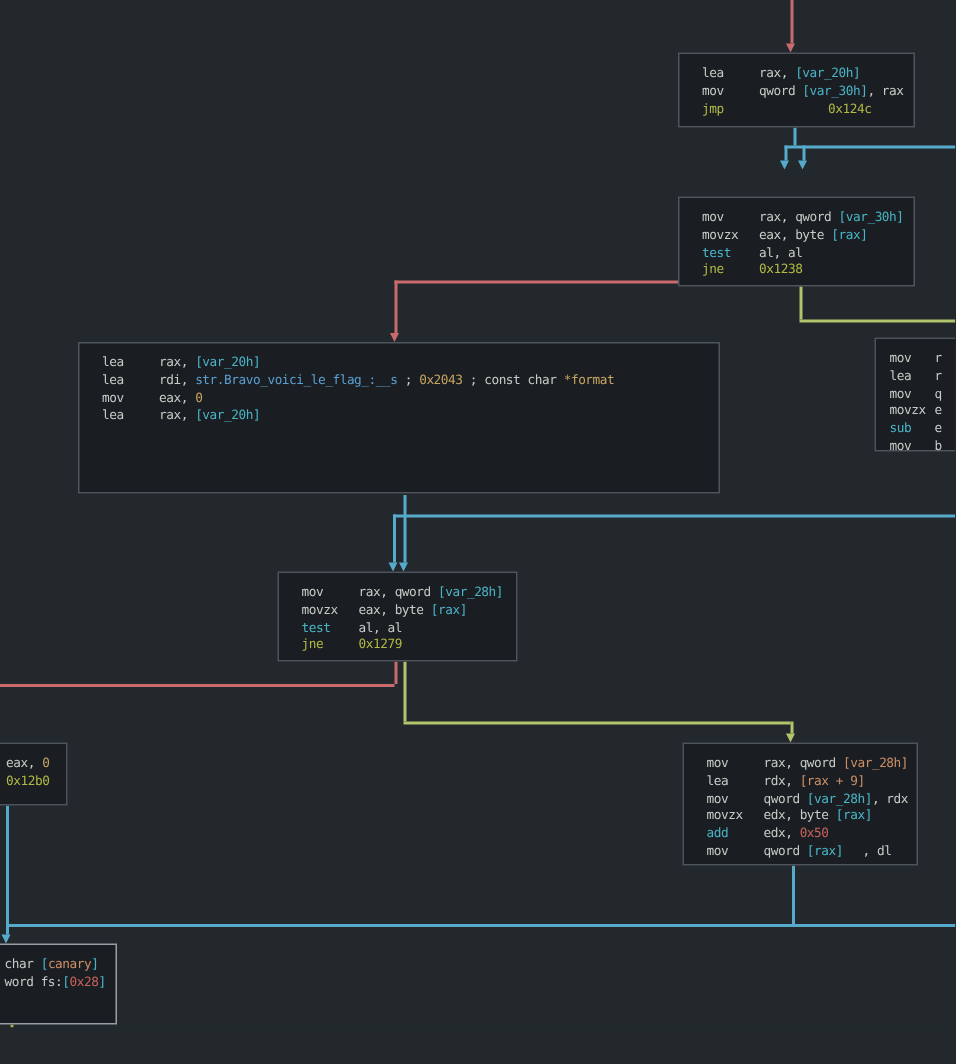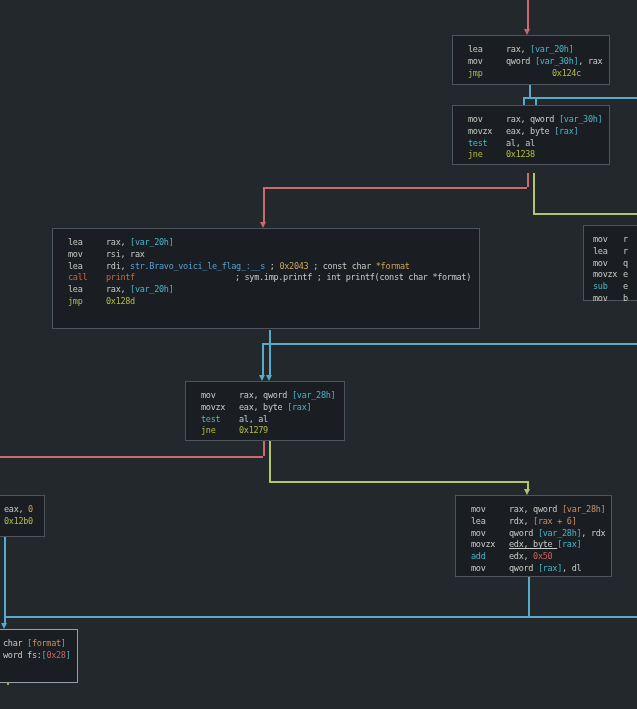--- a/index.html
+++ b/index.html
@@ -46,33 +46,31 @@
     <div class="seg" style="left: 4px; top: 537px; width: 1.5px; height: 86px; background: rgb(86, 170, 204);"></div>
     <div class="seg" style="left: 4px; top: 616px; width: 633px; height: 1.5px; background: rgb(86, 170, 204);"></div>
     <div class="seg" style="left: 528px; top: 577px; width: 1.5px; height: 39px; background: rgb(86, 170, 204);"></div>
     <div class="arrow" style="left: 1px; top: 623px; border-top-color: rgb(86, 170, 204);"></div>
     <div class="seg" style="left: 7px; top: 683px; width: 1.5px; height: 26px; background: rgb(164, 170, 82);"></div>
     <div class="block" style="left: 452px; top: 35px; width: 158px; height: 50px; background: rgb(26, 30, 34); border-color: rgb(77, 84, 91);">
       <div class="ln"><span class="mn" style="color: rgb(198, 203, 197);">lea</span><span style="color: rgb(198, 203, 197);">rax, </span><span style="color: rgb(73, 180, 198);">[var_20h]</span></div>
       <div class="ln"><span class="mn" style="color: rgb(198, 203, 197);">mov</span><span style="color: rgb(198, 203, 197);">qword </span><span style="color: rgb(73, 180, 198);">[var_30h]</span><span style="color: rgb(198, 203, 197);">, rax</span></div>
       <div class="ln"><span class="mn" style="color: rgb(178, 185, 68);">jmp</span><span style="color: rgb(178, 185, 68); padding-left: 46px;">0x124c</span></div>
     </div>
-    <div class="block" style="left: 452px; top: 105px; width: 158px; height: 60px; background: rgb(26, 30, 34); border-color: rgb(77, 84, 91);">
+    <div class="block" style="left: 452px; top: 131px; width: 158px; height: 60px; background: rgb(26, 30, 34); border-color: rgb(77, 84, 91);">
       <div class="ln"><span class="mn" style="color: rgb(198, 203, 197);">mov</span><span style="color: rgb(198, 203, 197);">rax, qword </span><span style="color: rgb(73, 180, 198);">[var_30h]</span></div>
       <div class="ln"><span class="mn" style="color: rgb(198, 203, 197);">movzx</span><span style="color: rgb(198, 203, 197);">eax, byte </span><span style="color: rgb(73, 180, 198);">[rax]</span></div>
       <div class="ln"><span class="mn" style="color: rgb(73, 180, 198);">test</span><span style="color: rgb(198, 203, 197);">al, al</span></div>
       <div class="ln"><span class="mn" style="color: rgb(178, 185, 68);">jne</span><span style="color: rgb(178, 185, 68);">0x1238</span></div>
     </div>
     <div class="block" style="left: 52px; top: 228px; width: 428px; height: 101px; background: rgb(26, 30, 34); border-color: rgb(77, 84, 91);">
       <div class="ln"><span class="mn" style="color: rgb(198, 203, 197);">lea</span><span style="color: rgb(198, 203, 197);">rax, </span><span style="color: rgb(73, 180, 198);">[var_20h]</span></div>
-      <div class="ln"><span class="mn" style="color: rgb(198, 203, 197);">mov</span><span style="color: rgb(198, 203, 197);">rsi, rax</span></div>
       <div class="ln"><span class="mn" style="color: rgb(198, 203, 197);">lea</span><span style="color: rgb(198, 203, 197);">rdi, </span><span style="color: rgb(90, 159, 210);">str.Bravo_voici_le_flag_:__s</span><span style="color: rgb(198, 203, 197);"> ; </span><span style="color: rgb(200, 164, 95);">0x2043</span><span style="color: rgb(198, 203, 197);"> ; const char </span><span style="color: rgb(200, 164, 95);">*format</span></div>
-      <div class="ln"><span class="mn" style="color: rgb(205, 97, 66);">call</span><span style="color: rgb(205, 97, 66);">printf</span><span style="color: rgb(198, 203, 197); margin-left: 100px;">; sym.imp.printf ; int printf(const char *format)</span></div>
+      <div class="ln"><span class="mn" style="color: rgb(198, 203, 197);">mov</span><span style="color: rgb(198, 203, 197);">eax, </span><span style="color: rgb(200, 164, 95);">0</span></div>
       <div class="ln"><span class="mn" style="color: rgb(198, 203, 197);">lea</span><span style="color: rgb(198, 203, 197);">rax, </span><span style="color: rgb(73, 180, 198);">[var_20h]</span></div>
-      <div class="ln"><span class="mn" style="color: rgb(178, 185, 68);">jmp</span><span style="color: rgb(178, 185, 68);">0x128d</span></div>
     </div>
     <div class="block" style="left: 583px; top: 225px; width: 200px; height: 76px; background: rgb(26, 30, 34); border-color: rgb(77, 84, 91); padding-left: 9px; --mnw: 30px;">
       <div class="ln"><span class="mn" style="color: rgb(198, 203, 197);">mov</span><span style="color: rgb(198, 203, 197);">r</span></div>
       <div class="ln"><span class="mn" style="color: rgb(198, 203, 197);">lea</span><span style="color: rgb(198, 203, 197);">r</span></div>
       <div class="ln"><span class="mn" style="color: rgb(198, 203, 197);">mov</span><span style="color: rgb(198, 203, 197);">q</span></div>
       <div class="ln"><span class="mn" style="color: rgb(198, 203, 197);">movzx</span><span style="color: rgb(198, 203, 197);">e</span></div>
       <div class="ln"><span class="mn" style="color: rgb(73, 180, 198);">sub</span><span style="color: rgb(198, 203, 197);">e</span></div>
       <div class="ln"><span class="mn" style="color: rgb(198, 203, 197);">mov</span><span style="color: rgb(198, 203, 197);">b</span></div>
     </div>
     <div class="block" style="left: 185px; top: 381px; width: 160px; height: 60px; background: rgb(26, 30, 34); border-color: rgb(77, 84, 91);">
@@ -80,23 +78,23 @@
       <div class="ln"><span class="mn" style="color: rgb(198, 203, 197);">movzx</span><span style="color: rgb(198, 203, 197);">eax, byte </span><span style="color: rgb(73, 180, 198);">[rax]</span></div>
       <div class="ln"><span class="mn" style="color: rgb(73, 180, 198);">test</span><span style="color: rgb(198, 203, 197);">al, al</span></div>
       <div class="ln"><span class="mn" style="color: rgb(178, 185, 68);">jne</span><span style="color: rgb(178, 185, 68); text-align: right;">0x1279</span></div>
     </div>
     <div class="block" style="left: -50px; top: 495px; width: 95px; height: 42px; background: rgb(26, 30, 34); border-color: rgb(77, 84, 91); padding-left: 53px;">
       <div class="ln"><span style="color: rgb(198, 203, 197);">eax, </span><span style="color: rgb(200, 164, 95);">0</span></div>
       <div class="ln"><span style="color: rgb(178, 185, 68);">0x12b0</span></div>
     </div>
     <div class="block" style="left: 455px; top: 495px; width: 157px; height: 82px; background: rgb(26, 30, 34); border-color: rgb(77, 84, 91);">
       <div class="ln"><span class="mn" style="color: rgb(198, 203, 197);">mov</span><span style="color: rgb(198, 203, 197);">rax, qword </span><span style="color: rgb(204, 143, 102);">[var_28h]</span></div>
-      <div class="ln"><span class="mn" style="color: rgb(198, 203, 197);">lea</span><span style="color: rgb(198, 203, 197);">rdx, </span><span style="color: rgb(204, 143, 102);">[rax + 6]</span></div>
+      <div class="ln"><span class="mn" style="color: rgb(198, 203, 197);">lea</span><span style="color: rgb(198, 203, 197);">rdx, </span><span style="color: rgb(204, 143, 102);">[rax + 9]</span></div>
       <div class="ln"><span class="mn" style="color: rgb(198, 203, 197);">mov</span><span style="color: rgb(198, 203, 197);">qword </span><span style="color: rgb(73, 180, 198);">[var_28h]</span><span style="color: rgb(198, 203, 197);">, rdx</span></div>
-      <div class="ln"><span class="mn" style="color: rgb(198, 203, 197);">movzx</span><span style="color: rgb(198, 203, 197); text-decoration: underline;">edx, byte </span><span style="color: rgb(73, 180, 198);">[rax]</span></div>
+      <div class="ln"><span class="mn" style="color: rgb(198, 203, 197);">movzx</span><span style="color: rgb(198, 203, 197);">edx, byte </span><span style="color: rgb(73, 180, 198);">[rax]</span></div>
       <div class="ln"><span class="mn" style="color: rgb(73, 180, 198);">add</span><span style="color: rgb(198, 203, 197);">edx, </span><span style="color: rgb(199, 98, 92);">0x50</span></div>
-      <div class="ln"><span class="mn" style="color: rgb(198, 203, 197);">mov</span><span style="color: rgb(198, 203, 197);">qword </span><span style="color: rgb(73, 180, 198);">[rax]</span><span style="color: rgb(198, 203, 197);">, dl</span></div>
+      <div class="ln"><span class="mn" style="color: rgb(198, 203, 197);">mov</span><span style="color: rgb(198, 203, 197);">qword </span><span style="color: rgb(73, 180, 198);">[rax]</span><span style="color: rgb(198, 203, 197); margin-left: 13px;">, dl</span></div>
     </div>
     <div class="block bright" style="left: -51px; top: 629px; width: 129px; height: 54px; background: rgb(26, 30, 34); border-color: rgb(152, 160, 165); padding-left: 53px;">
-      <div class="ln"><span style="color: rgb(198, 203, 197);">char </span><span style="color: rgb(73, 180, 198);">[</span><span style="color: rgb(204, 143, 102);">format</span><span style="color: rgb(73, 180, 198);">]</span></div>
+      <div class="ln"><span style="color: rgb(198, 203, 197);">char </span><span style="color: rgb(73, 180, 198);">[</span><span style="color: rgb(204, 143, 102);">canary</span><span style="color: rgb(73, 180, 198);">]</span></div>
       <div class="ln"><span style="color: rgb(198, 203, 197);">word fs:</span><span style="color: rgb(73, 180, 198);">[</span><span style="color: rgb(199, 98, 92);">0x28</span><span style="color: rgb(73, 180, 198);">]</span></div>
     </div>
   </div>
 
 </body></html>

